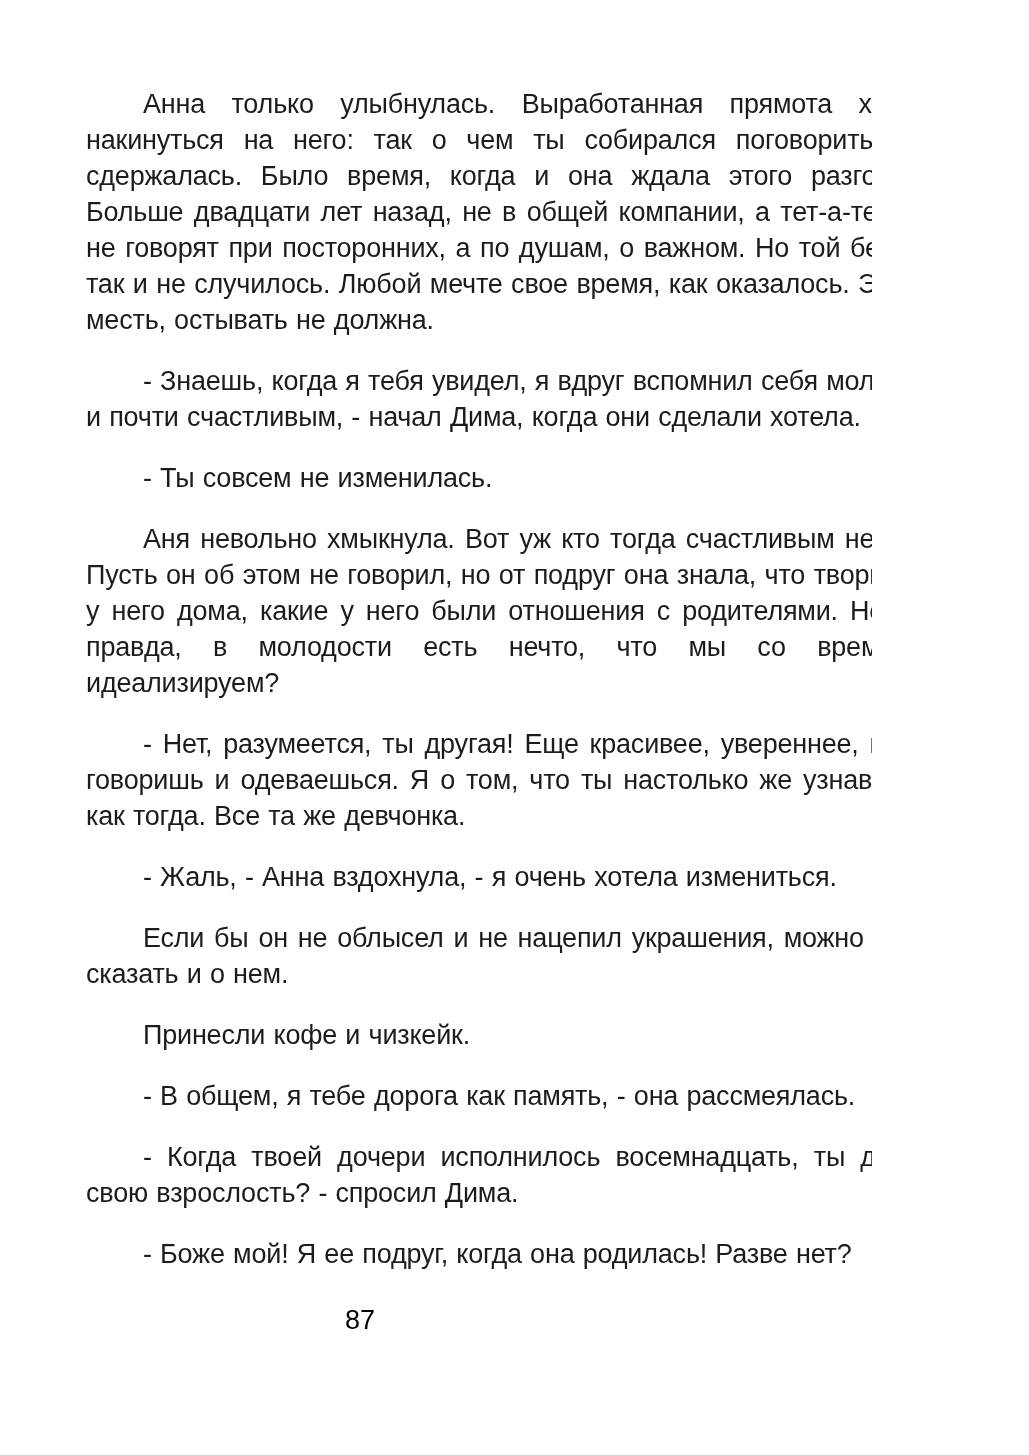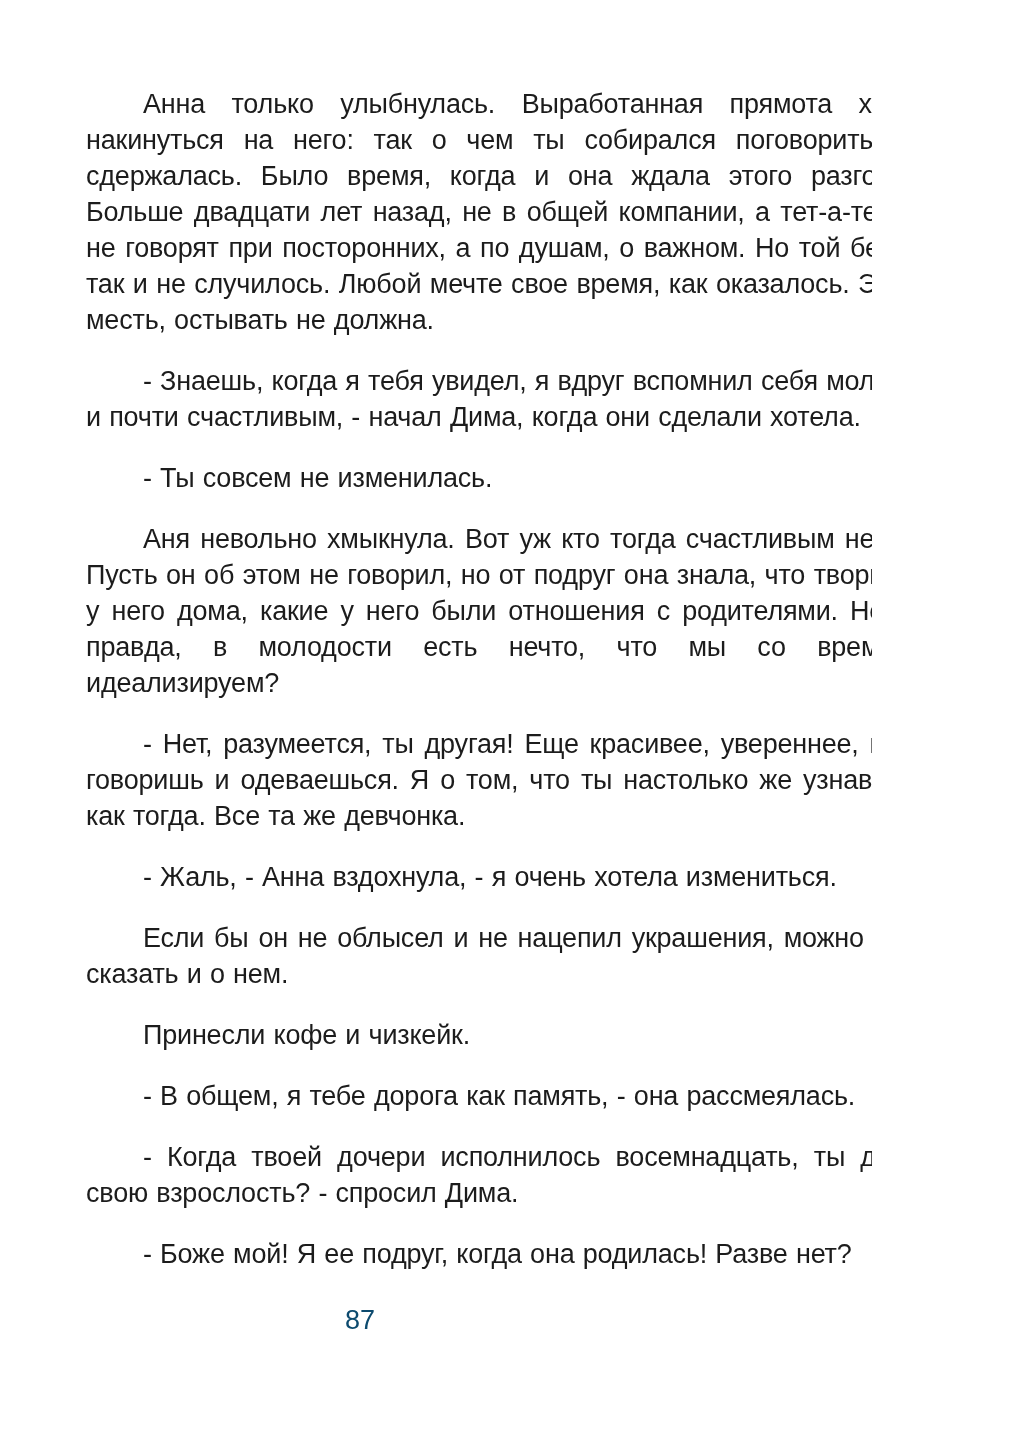--- a/index.html
+++ b/index.html
@@ -32,21 +32,21 @@
     word-spacing: 1px;
   }
   .page-number {
     position: absolute;
     left: 330px;
     top: 1302px;
     width: 60px;
     font-size: 27px;
     line-height: 36px;
     text-align: center;
-    color: #0c4a6e;
+    color: #000000;
   }
 </style>
 </head>
 <body>
 
 <div class="page">
   <div class="text-block" id="paragraphs">
       <p>Анна только улыбнулась. Выработанная прямота хотела накинуться на него: так о чем ты собирался поговорить? Но сдержалась. Было время, когда и она ждала этого разговора. Больше двадцати лет назад, не в общей компании, а тет-а-тет, как не говорят при посторонних, а по душам, о важном. Но той беседы так и не случилось. Любой мечте свое время, как оказалось. Это не месть, остывать не должна.</p>
       <p>- Знаешь, когда я тебя увидел, я вдруг вспомнил себя молодым и почти счастливым, - начал Дима, когда они сделали хотела.</p>
       <p>- Ты совсем не изменилась.</p>

